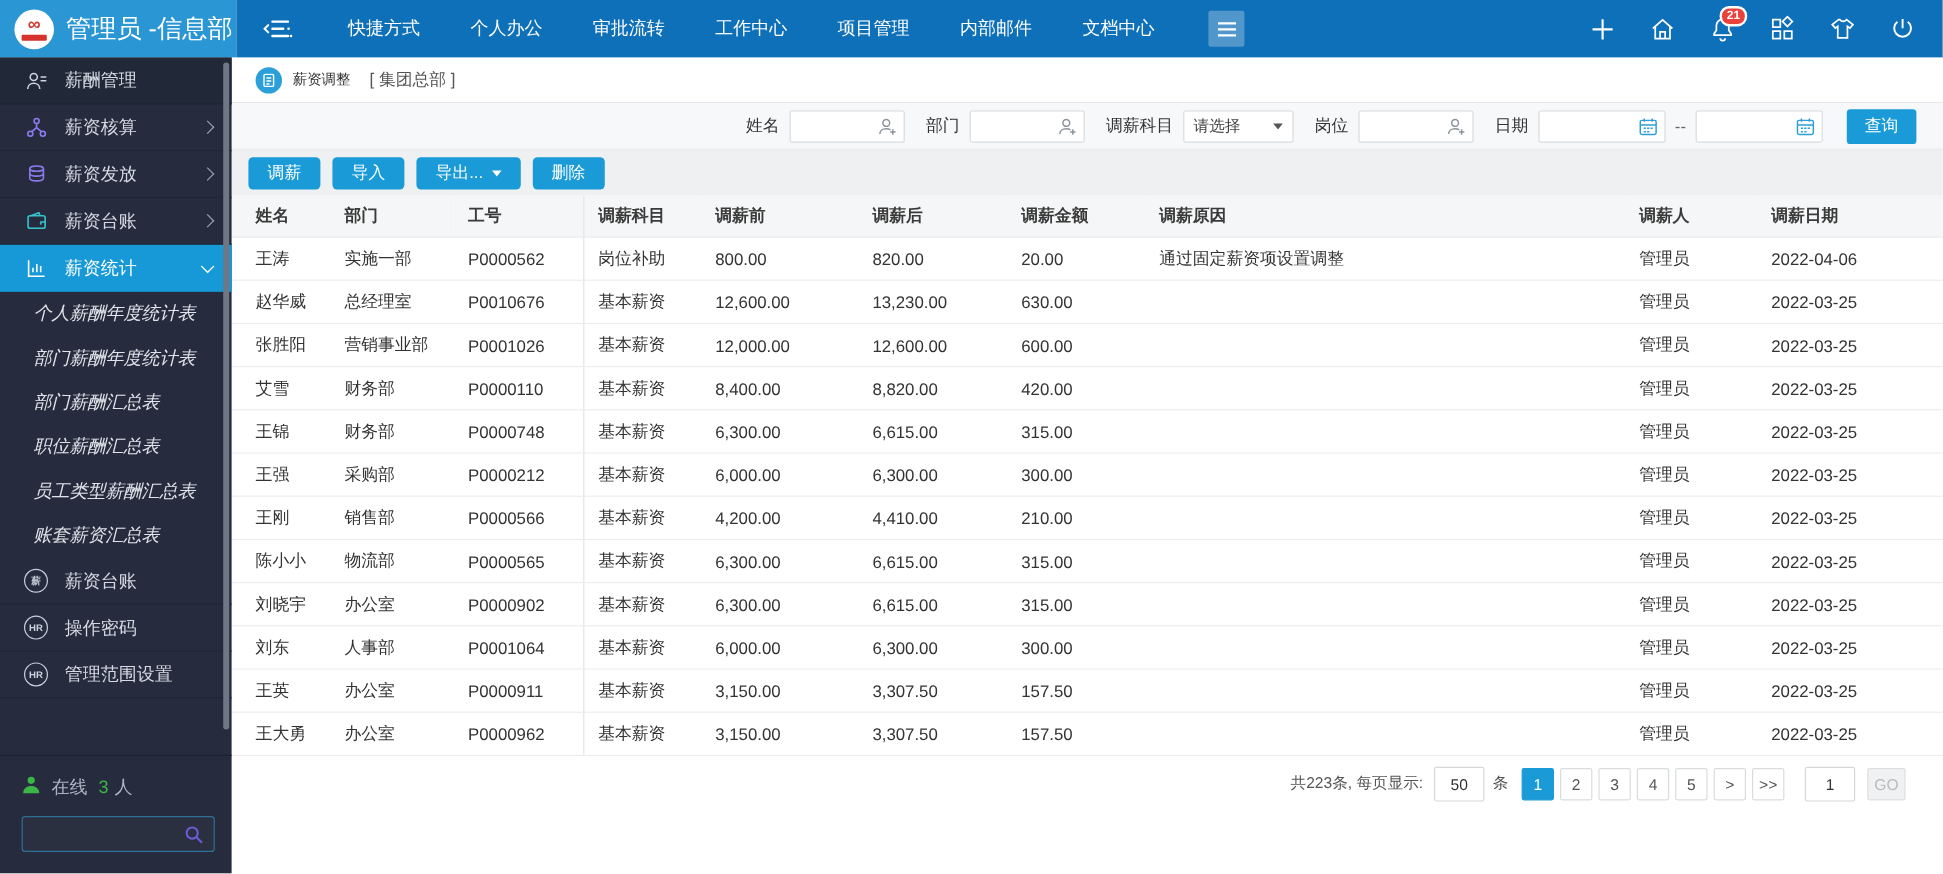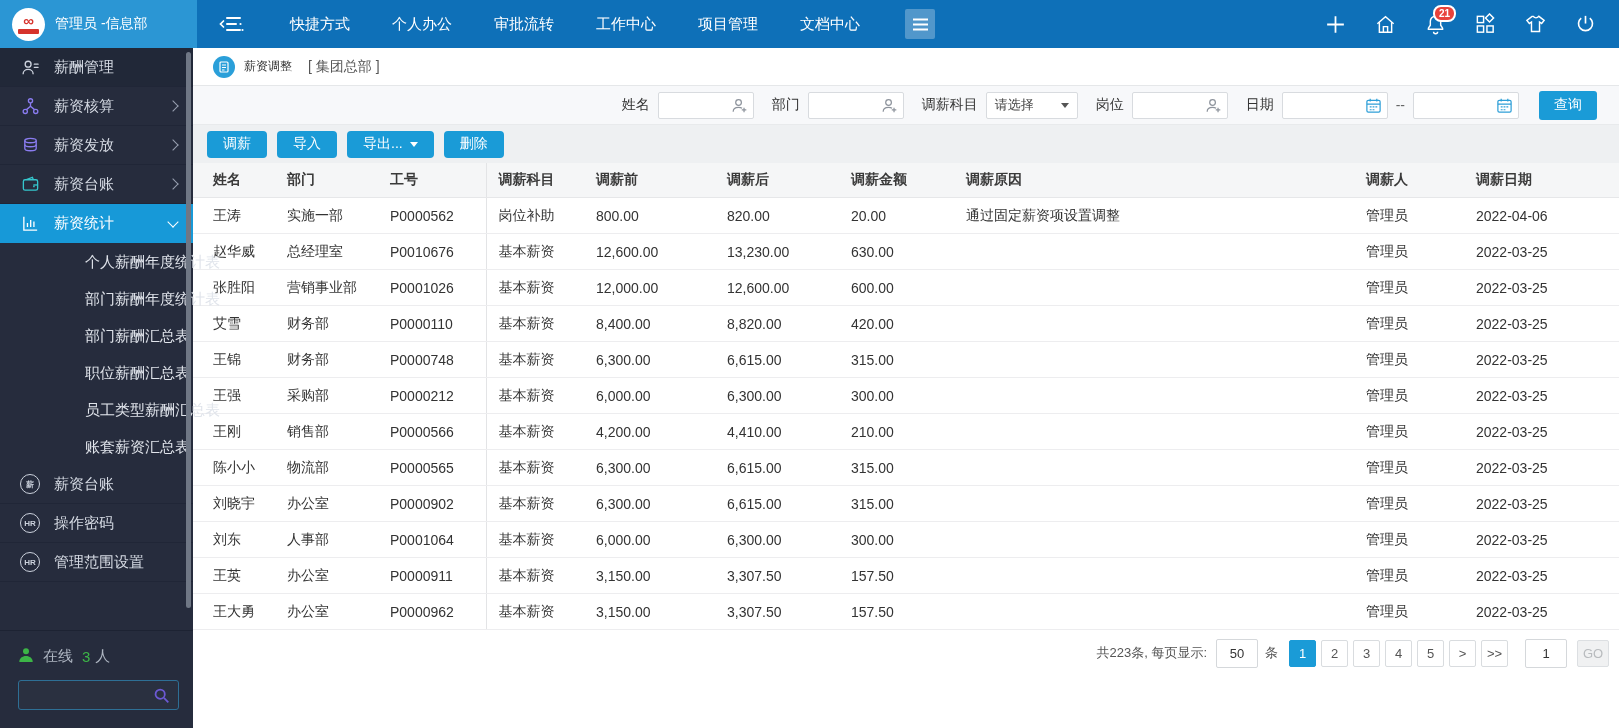--- a/index.html
+++ b/index.html
@@ -6,39 +6,39 @@
   body{width:1619px;height:728px;overflow:hidden;background:#fff;
        font-family:"Liberation Sans","DejaVu Sans",sans-serif;}
   .app{width:1619px;height:728px;display:flex;flex-direction:column;}
 
   
   .topbar{height:48px;display:flex;flex-shrink:0;}
   .tb-left{width:197px;background:#2b96d4;display:flex;align-items:center;padding-left:12px;box-sizing:border-box;flex-shrink:0;}
   .logo{width:33px;height:33px;border-radius:50%;background:#fff;display:flex;flex-direction:column;align-items:center;justify-content:center;flex-shrink:0;}
   .logo-inf{color:#d6332c;font-weight:bold;font-size:15px;line-height:14px;}
   .logo-bar{width:21px;height:5px;background:#d6332c;border-radius:1px;margin-top:1px;}
-  .tb-user{color:#fff;font-size:14px;margin-left:10px;white-space:nowrap;}
+  .tb-user{color:#fff;font-size:21px;margin-left:10px;white-space:nowrap;}
   .tb-main{flex:1;background:#0e70b8;display:flex;align-items:center;min-width:0;}
   .collapse-ic{margin:0 24px 0 22px;display:flex;cursor:pointer;}
   .nav-item{color:#fff;font-size:15px;padding:0 21px;line-height:48px;cursor:pointer;white-space:nowrap;}
   .menu-box{width:30px;height:30px;background:rgba(255,255,255,.28);border-radius:2px;display:flex;align-items:center;justify-content:center;margin-left:24px;cursor:pointer;flex-shrink:0;}
   .tb-icons{margin-left:auto;display:flex;align-items:center;gap:27px;padding-right:22px;}
   .tb-ic{position:relative;display:flex;cursor:pointer;}
   .badge{position:absolute;top:-8px;left:9px;background:#e8423b;color:#fff;font-size:10px;line-height:11px;padding:1px 4px;border-radius:8px;border:2px solid #fff;font-weight:bold;}
 
   
   .main{flex:1;display:flex;min-height:0;}
   .sidebar{width:193px;background:#262c3d;position:relative;display:flex;flex-direction:column;flex-shrink:0;box-sizing:border-box;}
   .sb-thumb{position:absolute;right:2px;top:4px;width:5px;height:556px;background:#6f7785;border-radius:3px;}
   .sb-item{height:38px;display:flex;align-items:center;padding:0 16px 0 20px;color:#d5dae3;font-size:15px;border-bottom:1px solid #202637;cursor:pointer;flex-shrink:0;}
   .sb-item.section{background:#212838;}
   .sb-item.active{background:#1799d8;color:#fff;border-bottom-color:#1799d8;}
   .sb-icon{width:20px;display:flex;margin-right:14px;justify-content:center;align-items:center;}
   .sb-label{flex:1;white-space:nowrap;overflow:hidden;}
-  .sb-sub{height:37px;line-height:37px;padding-left:85px;color:#e0e4eb;font-size:15px;cursor:pointer;white-space:nowrap;flex-shrink:0;}
+  .sb-sub{height:37px;line-height:37px;padding-left:28px;color:#e0e4eb;font-size:15px;cursor:pointer;white-space:nowrap;flex-shrink:0;font-style:italic;}
   .circle-ic{width:20px;height:20px;border:1.5px solid #ccd2dd;border-radius:50%;color:#ccd2dd;font-size:8px;font-weight:bold;display:flex;align-items:center;justify-content:center;box-sizing:border-box;}
   .chev{display:inline-block;width:7px;height:7px;border-right:1.6px solid #98a1b1;border-bottom:1.6px solid #98a1b1;}
   .chev-r{transform:rotate(-45deg);}
   .chev-d{transform:rotate(45deg);border-color:#fff;margin-top:-3px;}
   .sb-bottom{margin-top:auto;border-top:1px solid #1d2333;padding:16px 14px 18px 18px;}
   .online{display:flex;align-items:center;gap:9px;color:#aeb6c2;font-size:15px;}
   .online .count{color:#3cb547;}
   .search-box{margin-top:14px;height:30px;border:1px solid #2e6f95;border-radius:3px;display:flex;align-items:center;padding:0 8px;background:rgba(255,255,255,0.02);box-sizing:border-box;}
   .search-box input{flex:1;min-width:0;background:transparent;border:none;outline:none;color:#cfd4dd;font-size:13px;}
 
@@ -63,21 +63,21 @@
 
   .toolbar{height:38px;background:#eef0f2;display:flex;align-items:center;padding-left:14px;gap:10px;flex-shrink:0;}
   .btn{height:27px;padding:0 16px;background:#1a9bd7;color:#fff;border-radius:4px;font-size:14px;display:flex;align-items:center;gap:7px;cursor:pointer;white-space:nowrap;}
 
   table{width:100%;border-collapse:collapse;table-layout:fixed;font-size:14px;}
   th{background:#f5f6f7;height:34px;text-align:left;color:#3a3a3a;font-weight:bold;padding:0 0 0 12px;border-bottom:1px solid #e6e7e9;white-space:nowrap;overflow:hidden;}
   td{height:35px;border-bottom:1px solid #ededef;color:#333;padding:0 0 0 12px;white-space:nowrap;overflow:hidden;}
   th:first-child,td:first-child{padding-left:20px;}
   th.sep,td.sep{border-right:1px solid #e3e4e6;}
 
-  .pager{height:46px;display:flex;align-items:center;justify-content:flex-end;padding-right:10px;gap:5px;font-size:13px;color:#555;flex-shrink:0;}
+  .pager{height:46px;display:flex;align-items:center;justify-content:flex-end;padding-right:31px;gap:5px;font-size:13px;color:#555;flex-shrink:0;}
   .pg-total{margin-right:4px;white-space:nowrap;}
   .pg-input{width:36px;height:25px;border:1px solid #d5d8db;border-radius:2px;text-align:center;font-size:13px;color:#333;outline:none;background:#fff;}
   .pg-unit{margin:0 6px 0 2px;}
   .pg-btn{min-width:27px;height:27px;border:1px solid #d9dcdf;background:#fff;color:#555;display:flex;align-items:center;justify-content:center;border-radius:2px;cursor:pointer;padding:0 4px;box-sizing:border-box;}
   .pg-btn.active{background:#1a9bd7;border-color:#1a9bd7;color:#fff;}
   .pg-jump{margin-left:12px;}
   .pg-go{min-width:32px;height:27px;border:1px solid #dcdfe2;background:#f0f1f2;color:#b8bbbe;display:flex;align-items:center;justify-content:center;border-radius:2px;margin-left:5px;box-sizing:border-box;}
 </style>
 </head>
 <body>
@@ -100,20 +100,21 @@
           <circle cx="21.5" cy="10" r="1.1" fill="#fff" stroke="none"></circle>
           <circle cx="23.5" cy="16" r="1.1" fill="#fff" stroke="none"></circle>
         </svg>
       </span>
       <div style="display:flex;align-items:center;">
           <div class="nav-item">快捷方式</div>
           <div class="nav-item">个人办公</div>
           <div class="nav-item">审批流转</div>
           <div class="nav-item">工作中心</div>
           <div class="nav-item">项目管理</div>
+          <div class="nav-item">内部邮件</div>
           <div class="nav-item">文档中心</div>
         </div>
       <span class="menu-box">
         <svg width="17" height="13" viewBox="0 0 17 13" stroke="#fff" stroke-width="2">
             <path d="M1 1.5h15M1 6.5h15M1 11.5h15"></path>
           </svg>
       </span>
       <div class="tb-icons">
           <span class="tb-ic">
             <svg width="23" height="23" viewBox="0 0 22 22" stroke="#fff" stroke-width="1.7" fill="none">

